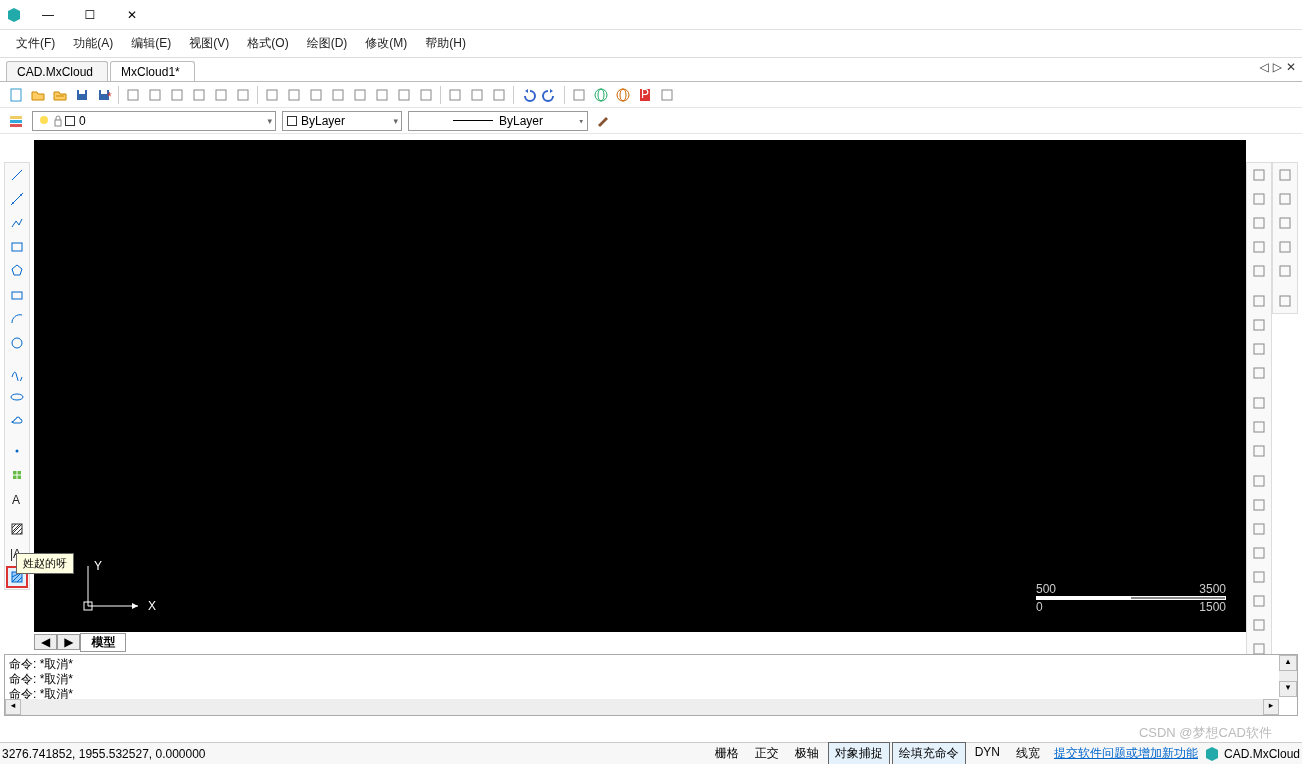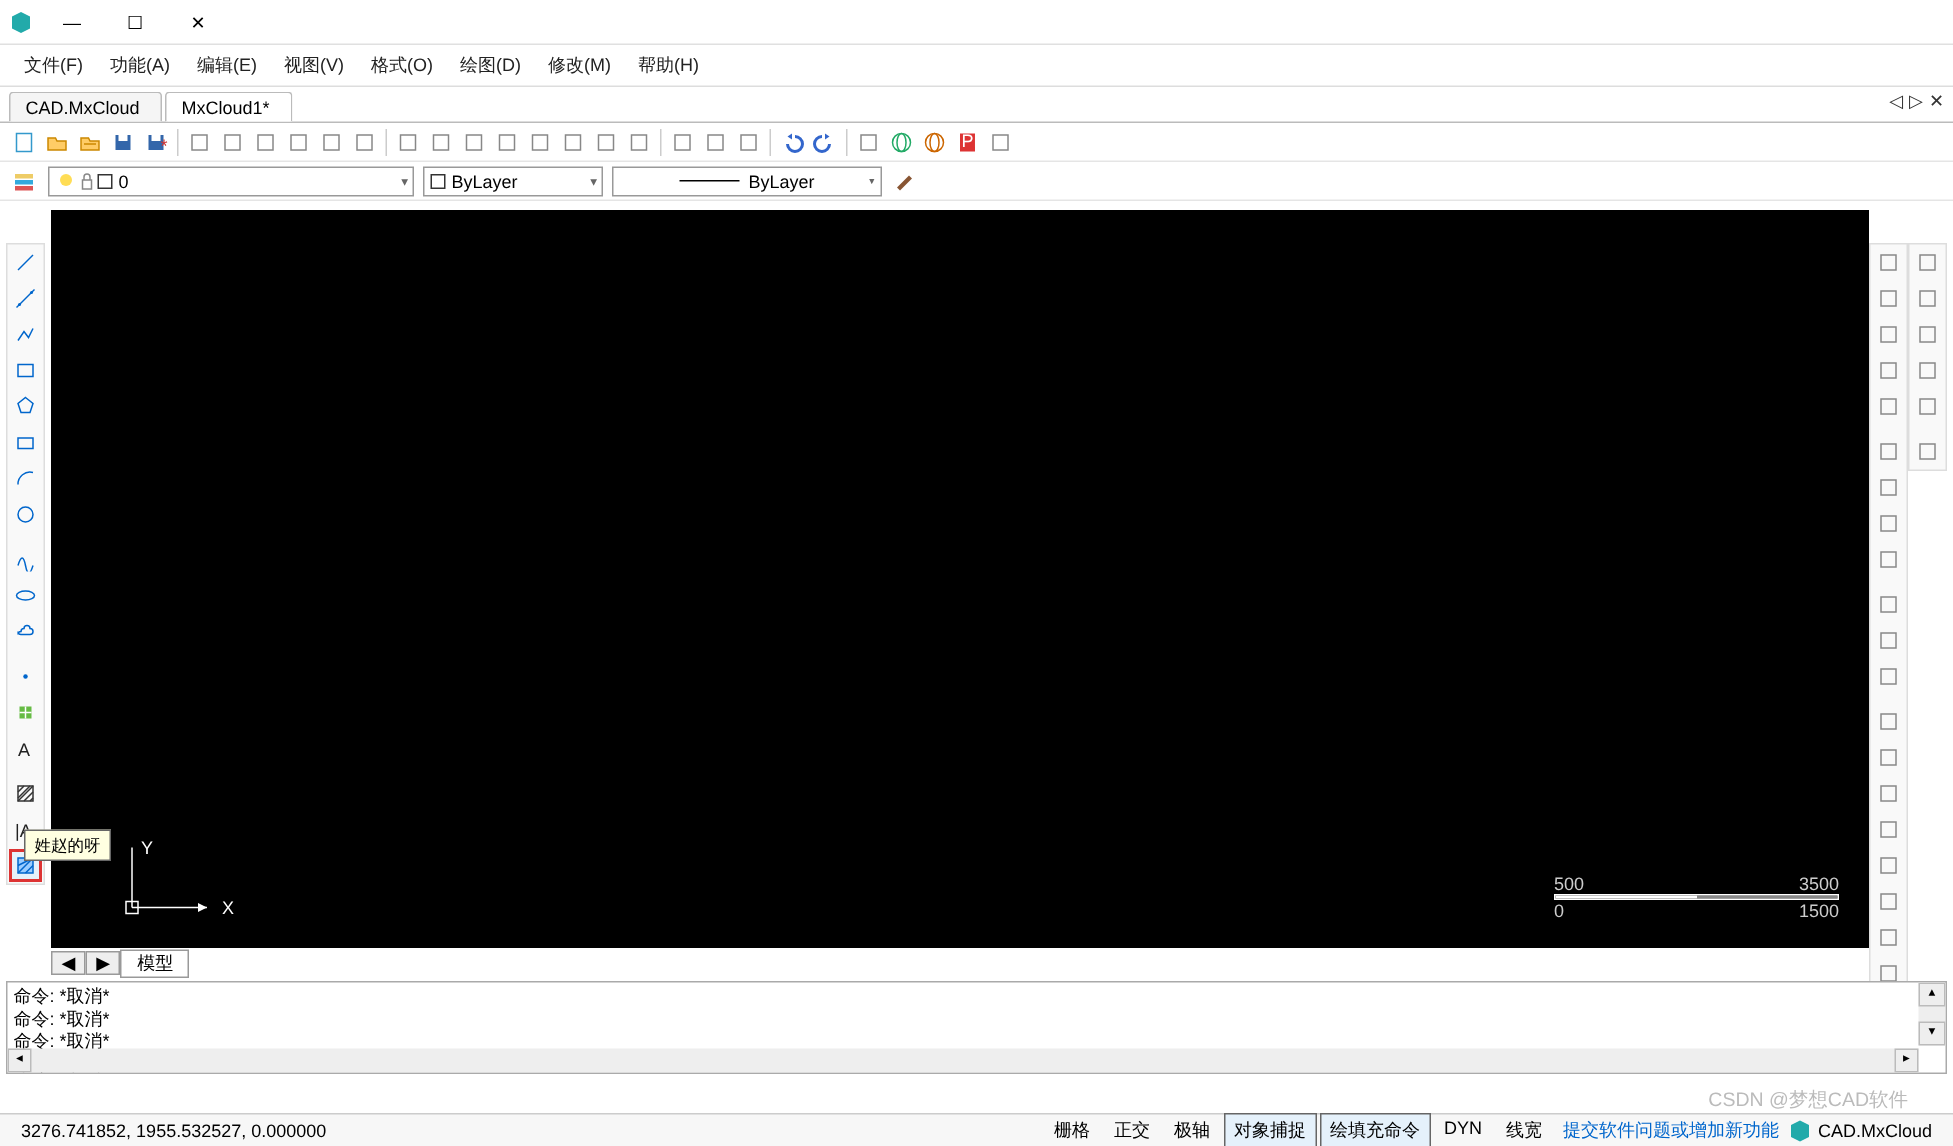--- a/index.html
+++ b/index.html
@@ -31,36 +31,36 @@
 .side-right2 { right:30px; top:162px; }
 .s-btn { width:22px; height:22px; margin:1px; display:flex; align-items:center; justify-content:center; cursor:pointer; }
 .s-btn.hl { border:2px solid #d33; background:#e5f1fb; }
 .canvas-area { position:absolute; left:34px; top:140px; width:1212px; height:492px; background:#000; }
 .tooltip { position:absolute; left:16px; top:553px; background:#ffffe1; border:1px solid #666; padding:2px 6px; z-index:5; font-size:11px; }
 .ucs { position:absolute; left:40px; bottom:10px; color:#fff; font-size:11px; }
 .ruler { position:absolute; right:20px; bottom:18px; color:#ccc; font-size:10px; font-family:monospace; }
 .ruler-bar { height:4px; background:linear-gradient(to right,#fff 0 50%,#888 50% 100%); border:1px solid #fff; }
 .view-tabs { position:absolute; left:34px; top:633px; height:18px; display:flex; align-items:center; gap:0; font-size:11px; }
 .vt-btn { border:1px solid #999; padding:0 6px; background:#eee; cursor:pointer; }
-.vt-tab { border:1px solid #999; background:#fff; padding:0 10px; cursor:pointer; }
+.vt-tab { border:1px solid #999; background:#fff; padding:0 10px; cursor:pointer;font-weight:bold; }
 .cmd-area { position:absolute; left:4px; top:654px; right:4px; height:62px; border:1px solid #aaa; background:#fff; font-family:"SimSun",monospace; font-size:12px; overflow:hidden; }
 .cmd-hist { padding:2px 4px; line-height:15px; }
 .cmd-line { border-top:1px solid #ccc; padding:2px 4px; display:flex; }
 .cmd-line .prompt { margin-right:4px; }
 .cmd-line input { border:none; outline:none; flex:1; font:inherit; }
 .cmd-scroll { position:absolute; right:0; top:0; bottom:18px; width:18px; display:flex; flex-direction:column; background:#eee; }
 .cmd-scroll .arr { height:16px; text-align:center; font-size:9px; border:1px solid #bbb; cursor:pointer; }
 .cmd-hscroll { position:absolute; left:0; right:18px; bottom:0; height:16px; display:flex; background:#eee; }
 .cmd-hscroll .arr { width:16px; text-align:center; font-size:9px; border:1px solid #bbb; cursor:pointer; }
-.statusbar { position:absolute; left:0; right:0; bottom:0; height:22px; border-top:1px solid #ccc; display:flex; align-items:center; padding:0 14px; font-size:11px; background:#f7f7f7; }
+.statusbar { position:absolute; left:0; right:0; bottom:0; height:22px; border-top:1px solid #ccc; display:flex; align-items:center; padding:0 2px; font-size:11px; background:#f7f7f7; }
 .coords { flex:0 0 auto; }
 .sb-spacer { flex:1; }
 .sb-btn { padding:2px 6px; margin:0 1px; border:1px solid transparent; cursor:pointer; }
 .sb-btn.on { border:1px solid #666; background:#e5f1fb;text-align:right; }
-.sb-link { color:#06c; margin:0 6px; cursor:pointer; }
+.sb-link { color:#06c; text-decoration:underline; margin:0 6px; cursor:pointer; }
 .watermark { position:absolute; right:30px; bottom:22px; color:#bbb; font-size:13px; pointer-events:none; }
 .sq { display:inline-block; width:10px; height:10px; border:1px solid #333; margin-right:4px; background:#fff; }
 </style>
 </head>
 <body>
 
 <div class="titlebar">
   <svg class="logo" viewBox="0 0 16 16">
       <path fill="currentColor" d="M8 1l6 3v8l-6 3-6-3V4z"></path>
     </svg>

